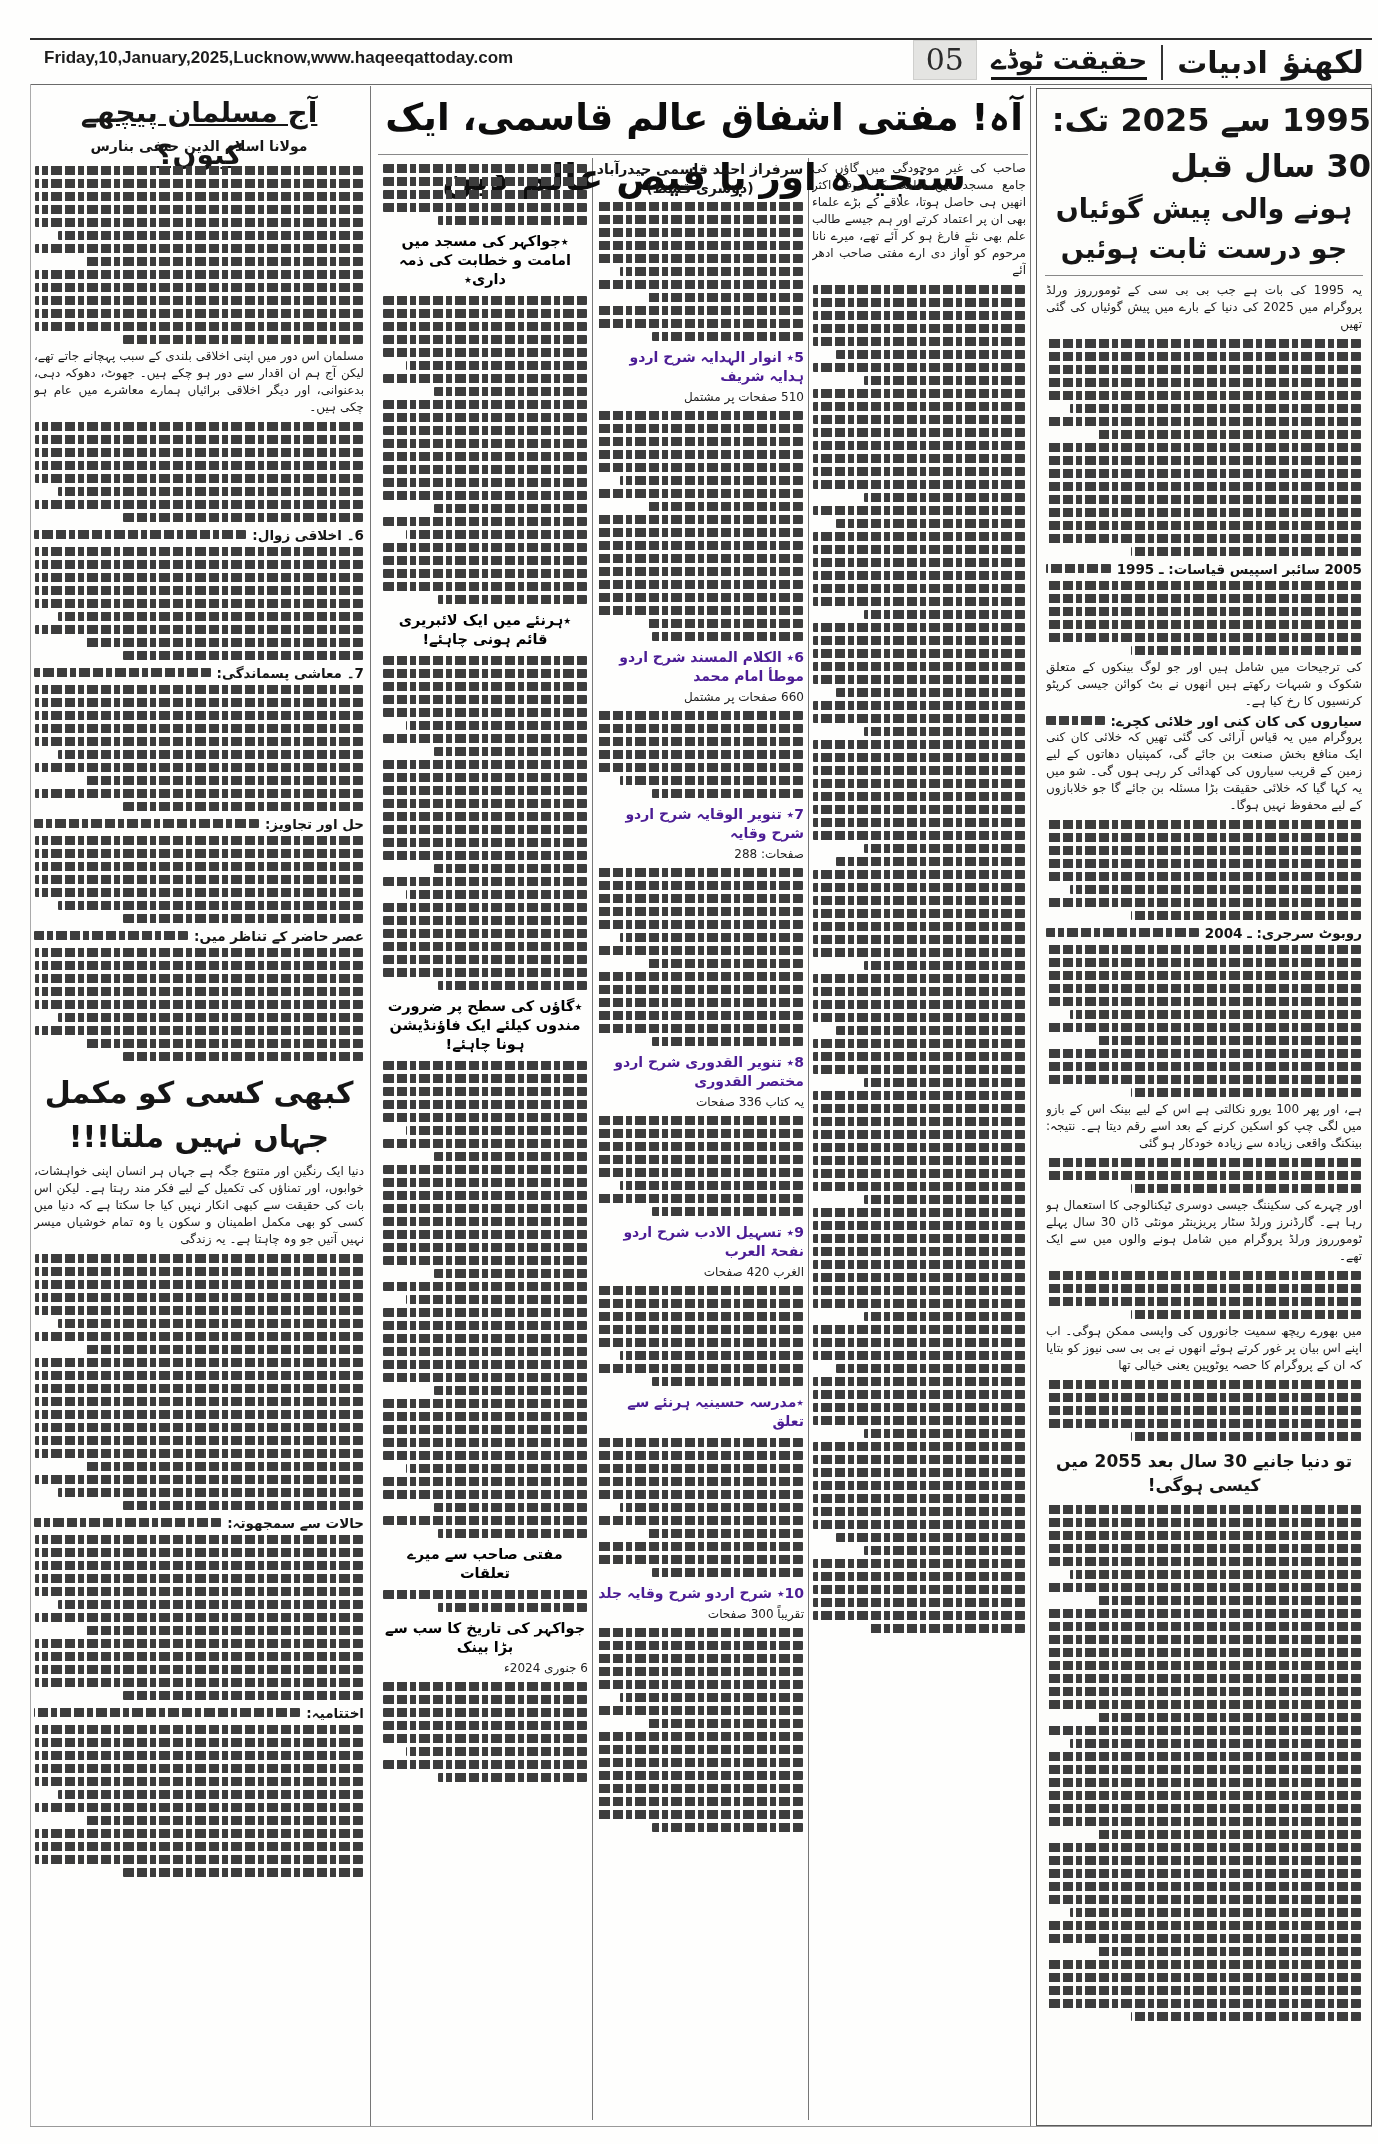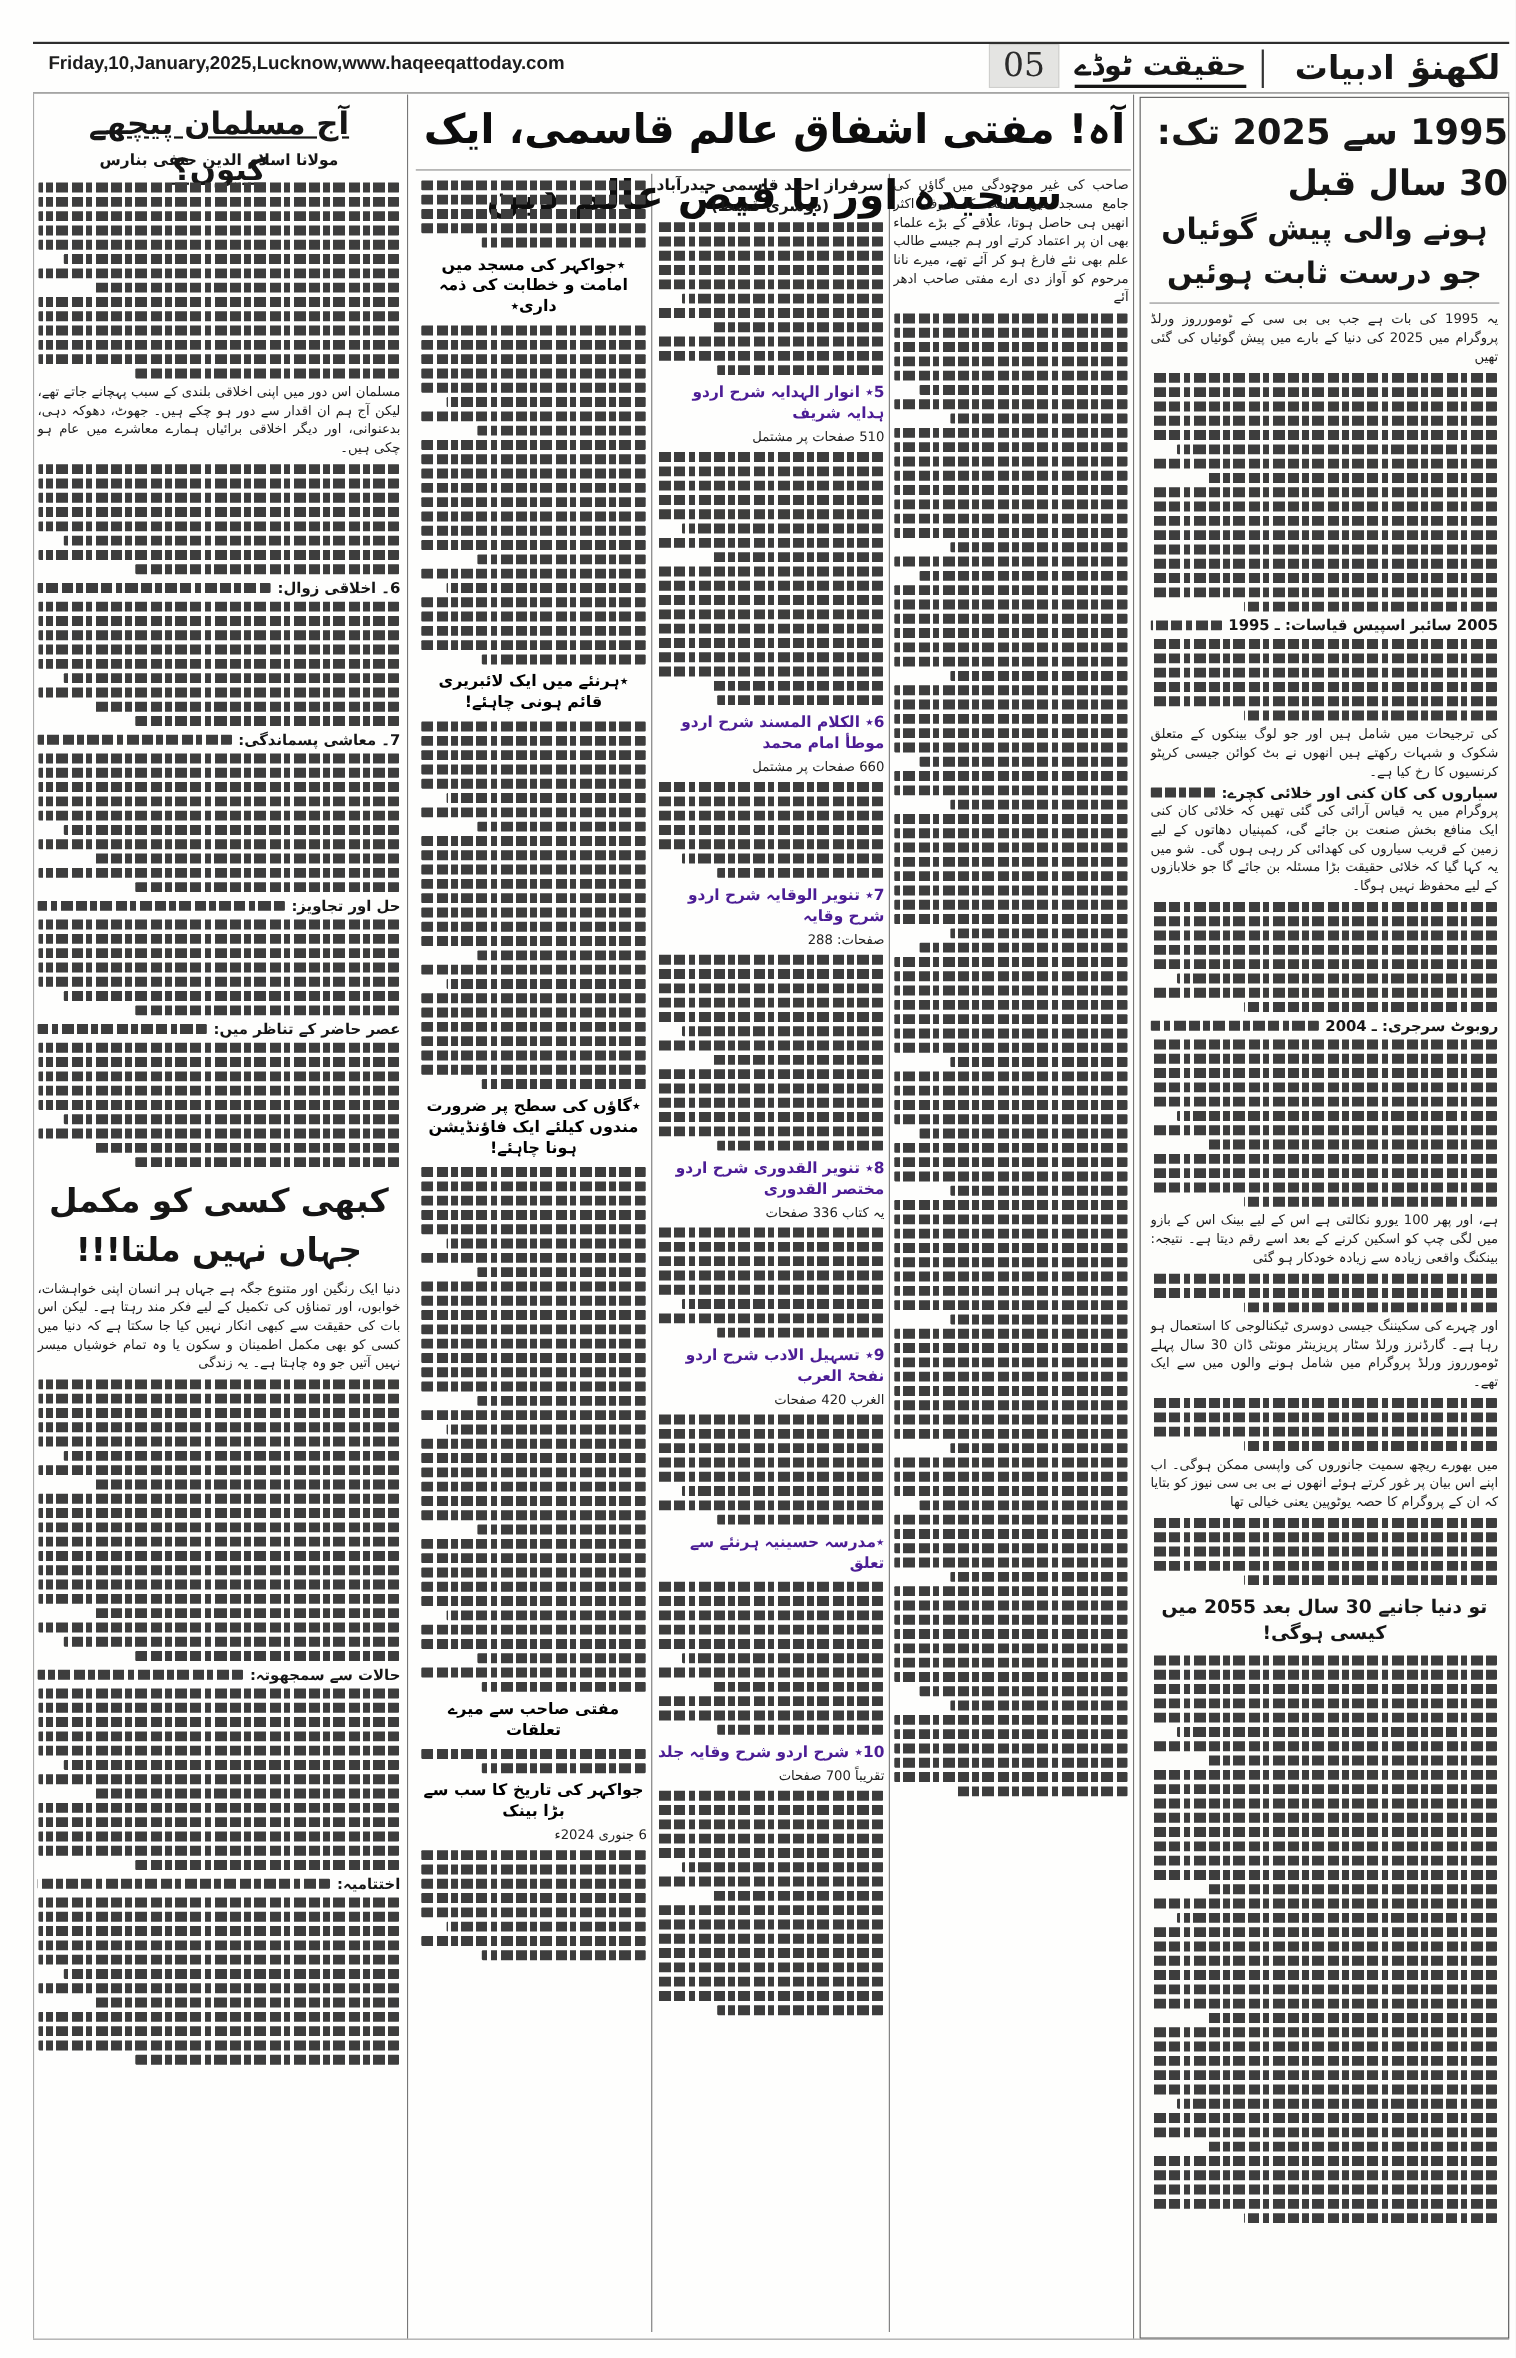--- a/index.html
+++ b/index.html
@@ -7,21 +7,21 @@
         font-family:"DejaVu Sans","Liberation Sans",sans-serif;color:#161616;}
   .abs{position:absolute;}
   
   .hline{position:absolute;background:#555;height:1px;}
   .vline{position:absolute;background:#777;width:1px;}
   .thick{height:2px;background:#2e2e2e;}
   
   .dateline{font-family:"Liberation Sans",sans-serif;font-weight:bold;font-size:17px;color:#1d1d1d;direction:ltr;}
   .mast{display:flex;align-items:flex-end;direction:rtl;gap:14px;}
   .mast-city{font-size:31px;font-weight:bold;}
-  .mast-section{font-size:30px;font-weight:bold;padding-left:28px;border-left:2px solid #333;}
+  .mast-section{font-size:30px;font-weight:bold;padding-left:14px;border-left:2px solid #333;}
   .mast-paper{font-size:26px;font-weight:bold;border-bottom:3px solid #161616;padding-bottom:2px;}
   .pgno{background:#e4e4e2;border:1px solid #cfcfcd;font-family:"DejaVu Serif","Liberation Serif",serif;
         font-size:30px;color:#2b2b2b;padding:2px 12px;line-height:34px;}
   
   .rtl{direction:rtl;unicode-bidi:embed;}
   .hl-main{font-size:37px;font-weight:bold;text-align:center;line-height:60px;color:#0d0d0d;letter-spacing:-1px;}
   .hl-right1{font-size:32px;font-weight:bold;text-align:right;line-height:46px;}
   .hl-right2{font-size:27px;font-weight:bold;text-align:center;line-height:40px;}
   .hl-left{font-size:28px;font-weight:bold;text-align:center;line-height:42px;}
   .hl-left2{font-size:30px;font-weight:bold;text-align:center;line-height:44px;}
@@ -291,21 +291,21 @@
         <div class="tl"></div>
         <div class="tl"></div>
         <div class="tl" style="margin-left: 24px;"></div>
         <div class="tl"></div>
         <div class="tl" style="margin-left: 52px;"></div>
         <div class="tl"></div>
         <div class="tl"></div>
         <div class="tl" style="margin-left: 27%;"></div>
       </div>
     <div class="sub-list">10٭ شرح اردو شرح وقایہ جلد</div>
-    <div class="pages">تقریباً 700 صفحات</div>
+    <div class="pages">تقریباً 300 صفحات</div>
     <div>
         <div class="tl"></div>
         <div class="tl"></div>
         <div class="tl"></div>
         <div class="tl"></div>
         <div class="tl"></div>
         <div class="tl" style="margin-left: 24px;"></div>
         <div class="tl"></div>
         <div class="tl" style="margin-left: 52px;"></div>
         <div class="tl"></div>

